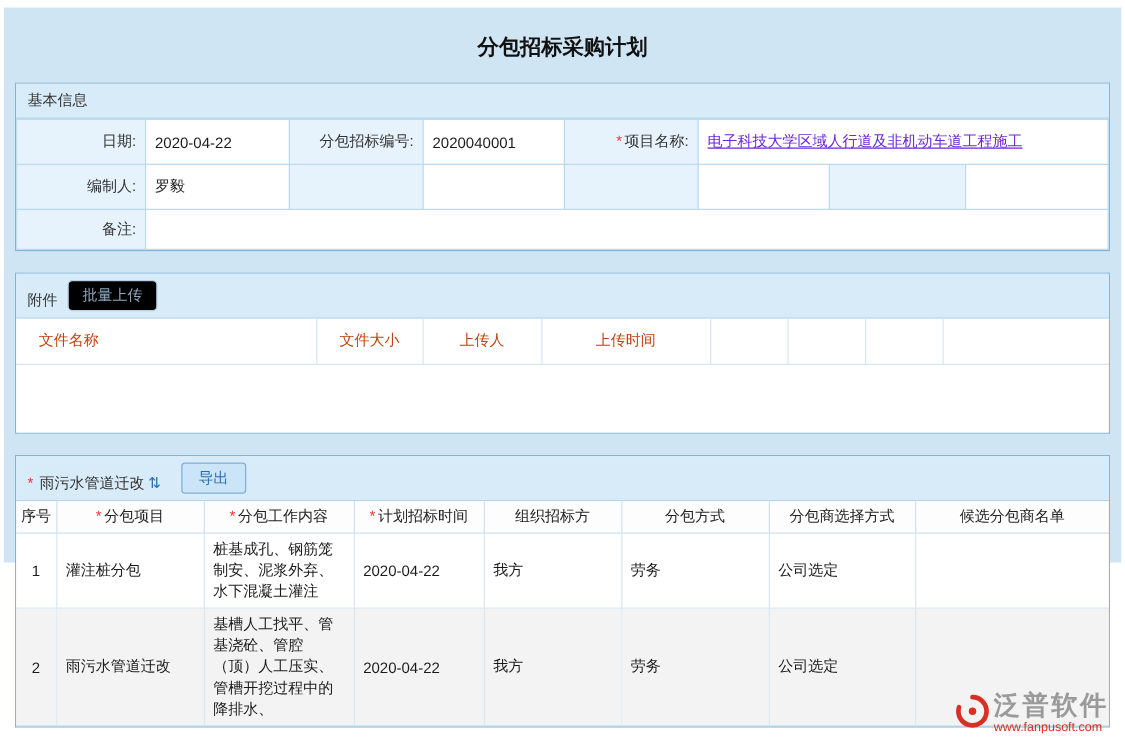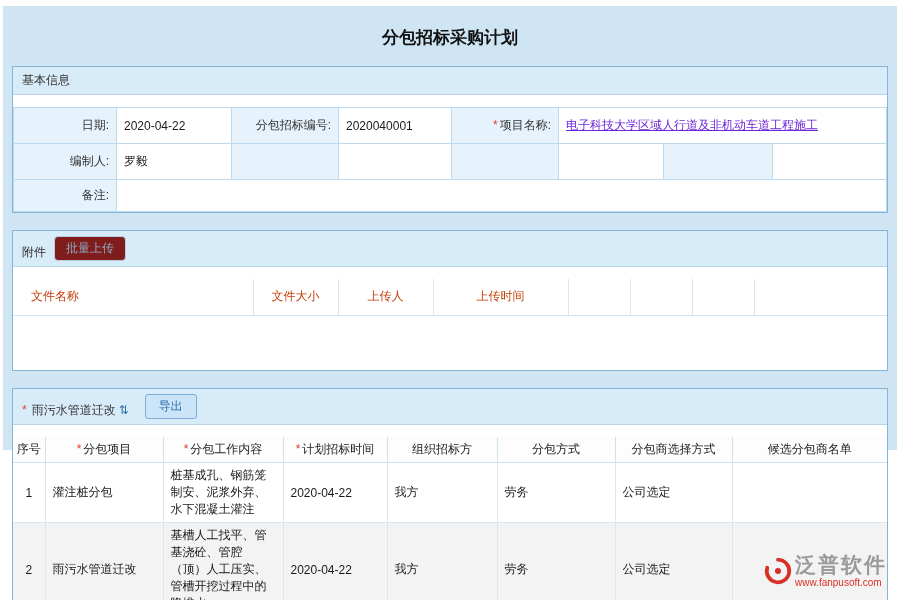--- a/index.html
+++ b/index.html
@@ -32,38 +32,38 @@
   }
   .panel-hd {
     background: #d8ebf8;
     border-bottom: 1px solid #b8d4ea;
     padding: 5px 9px;
     display: flex;
     align-items: flex-end;
     gap: 8px;
     color: #333;
   }
-  table { border-collapse: collapse; width: 100%; table-layout: fixed; margin-top: 12px; }
+  table { border-collapse: collapse; width: 100%; table-layout: fixed; }
 
   
   .form-table td {
     border: 1px solid #bcd9ee;
     height: 36px;
     padding: 2px 7px;
     overflow: hidden;
   }
   .form-table tr.remark-row td { height: 32px; }
   td.lbl { background: #e7f3fc; text-align: right; color: #333; }
   td.val { background: #ffffff; text-align: left; }
   a.proj-link { color: #6d28d9; text-decoration: underline; cursor: pointer; }
   .req { color: #e53935; margin-right: 2px; }
 
   
   .btn-upload {
-    background: #7f1d1d;
+    background: #000000;
     border: 1px solid #b6cfe4;
     color: #8fa9c2;
     border-radius: 4px;
     padding: 3px 11px;
     font-size: 12px;
     font-family: inherit;
     cursor: pointer;
   }
   .att-table th {
     border: 1px solid #d6e7f4;
@@ -114,21 +114,20 @@
   .detail-table td.c { text-align: center; }
   .detail-table th.first, .detail-table td.first { border-left: none; }
   .detail-table th.last, .detail-table td.last { border-right: none; }
 
   
   .logo {
     position: absolute;
     right: 10px;
     top: 548px;
     display: flex;
-    align-items: center;
     gap: 2px;
   }
   .logo-icon { width: 30px; height: 30px; display: inline-block; }
   .logo-name { font-size: 21px; font-weight: bold; color: #9a9a9a; letter-spacing: 2px; line-height: 1; }
   .logo-url { font-size: 10px; color: #d93025; margin-top: 2px; }
 </style>
 </head>
 <body>
 
 <div class="app">

